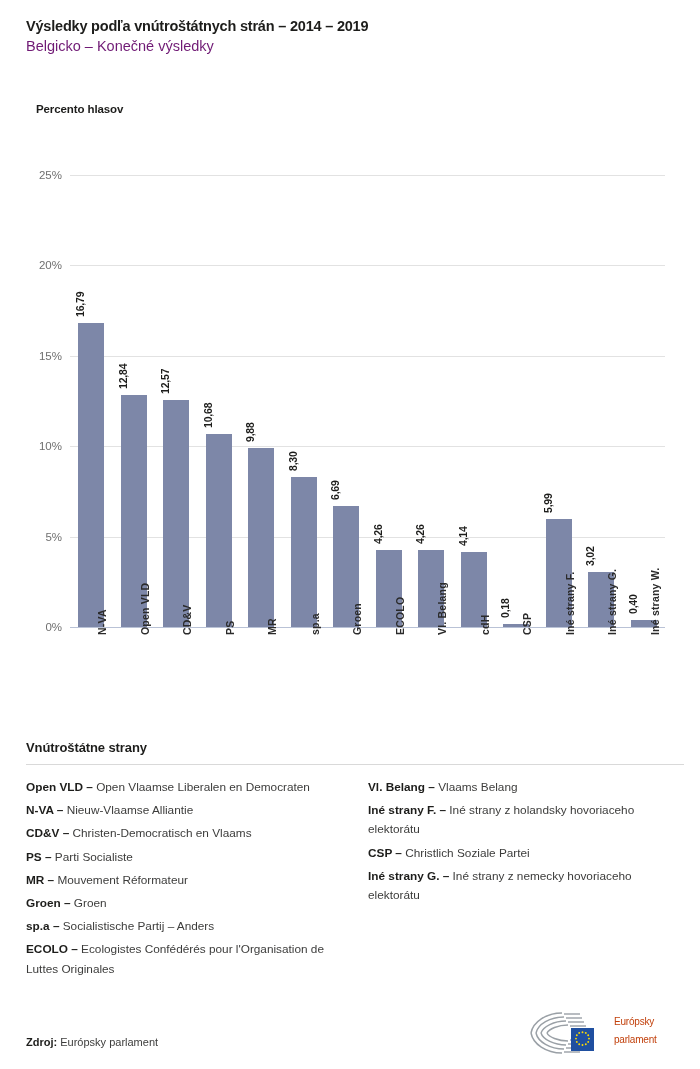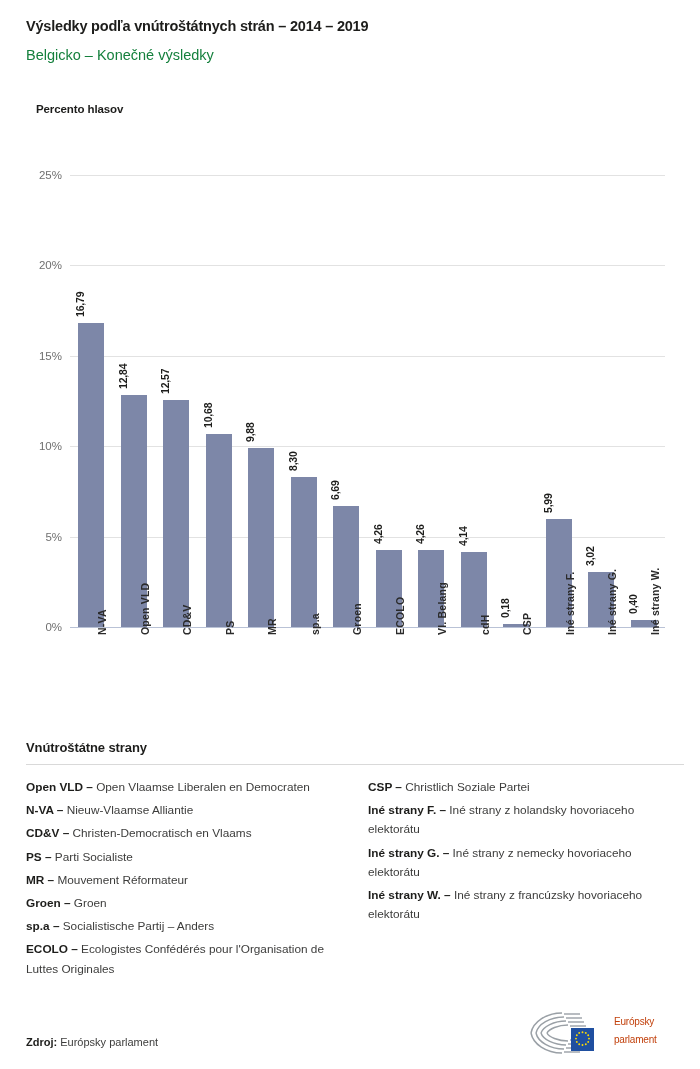--- a/index.html
+++ b/index.html
@@ -23,23 +23,23 @@
     font-size: 14.5px;
     font-weight: bold;
     letter-spacing: -0.2px;
     color: #1d1d1b;
     line-height: 20px;
     white-space: nowrap;
   }
   #chart-subtitle {
     font-size: 14.5px;
     font-weight: normal;
-    color: #15803d;
+    color: #701a75;
     line-height: 20px;
-    margin-top: 9px;
+    margin-top: 0;
     white-space: nowrap;
   }
   #axis-caption {
     position: absolute;
     left: 36px;
     top: 103px;
     font-size: 11.5px;
     font-weight: bold;
     color: #1d1d1b;
     letter-spacing: -0.1px;
@@ -290,24 +290,24 @@
         <div class="legend-item"><span class="legend-abbr">Open VLD –</span><span> Open Vlaamse Liberalen en Democraten</span></div>
         <div class="legend-item"><span class="legend-abbr">N-VA –</span><span> Nieuw-Vlaamse Alliantie</span></div>
         <div class="legend-item"><span class="legend-abbr">CD&amp;V –</span><span> Christen-Democratisch en Vlaams</span></div>
         <div class="legend-item"><span class="legend-abbr">PS –</span><span> Parti Socialiste</span></div>
         <div class="legend-item"><span class="legend-abbr">MR –</span><span> Mouvement Réformateur</span></div>
         <div class="legend-item"><span class="legend-abbr">Groen –</span><span> Groen</span></div>
         <div class="legend-item"><span class="legend-abbr">sp.a –</span><span> Socialistische Partij – Anders</span></div>
         <div class="legend-item"><span class="legend-abbr">ECOLO –</span><span> Ecologistes Confédérés pour l'Organisation de Luttes Originales</span></div>
       </div>
     <div class="legend-col" id="legend-col-right">
+        <div class="legend-item"><span class="legend-abbr">Vl. Belang –</span><span> Vlaams Belang</span></div>
+        <div class="legend-item"><span class="legend-abbr">Iné strany F. –</span><span> Iné strany z holandsky hovoriaceho elektorátu</span></div>
         <div class="legend-item"><span class="legend-abbr">CSP –</span><span> Christlich Soziale Partei</span></div>
-        <div class="legend-item"><span class="legend-abbr">Iné strany F. –</span><span> Iné strany z holandsky hovoriaceho elektorátu</span></div>
         <div class="legend-item"><span class="legend-abbr">Iné strany G. –</span><span> Iné strany z nemecky hovoriaceho elektorátu</span></div>
-        <div class="legend-item"><span class="legend-abbr">Iné strany W. –</span><span> Iné strany z francúzsky hovoriaceho elektorátu</span></div>
       </div>
   </div>
 </div>
 
 <div id="footer">
   <span class="src-label">Zdroj:</span>
   <span>Európsky parlament</span>
 </div>
 
 <div id="ep-logo">

